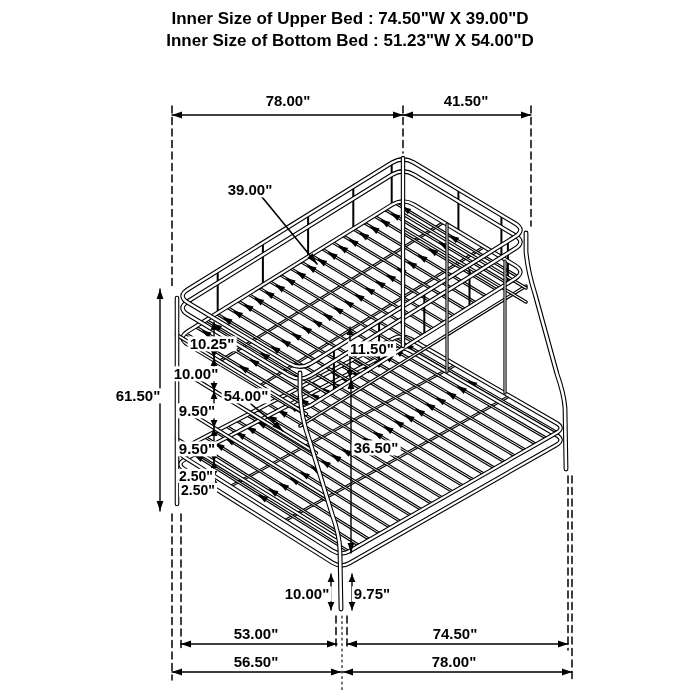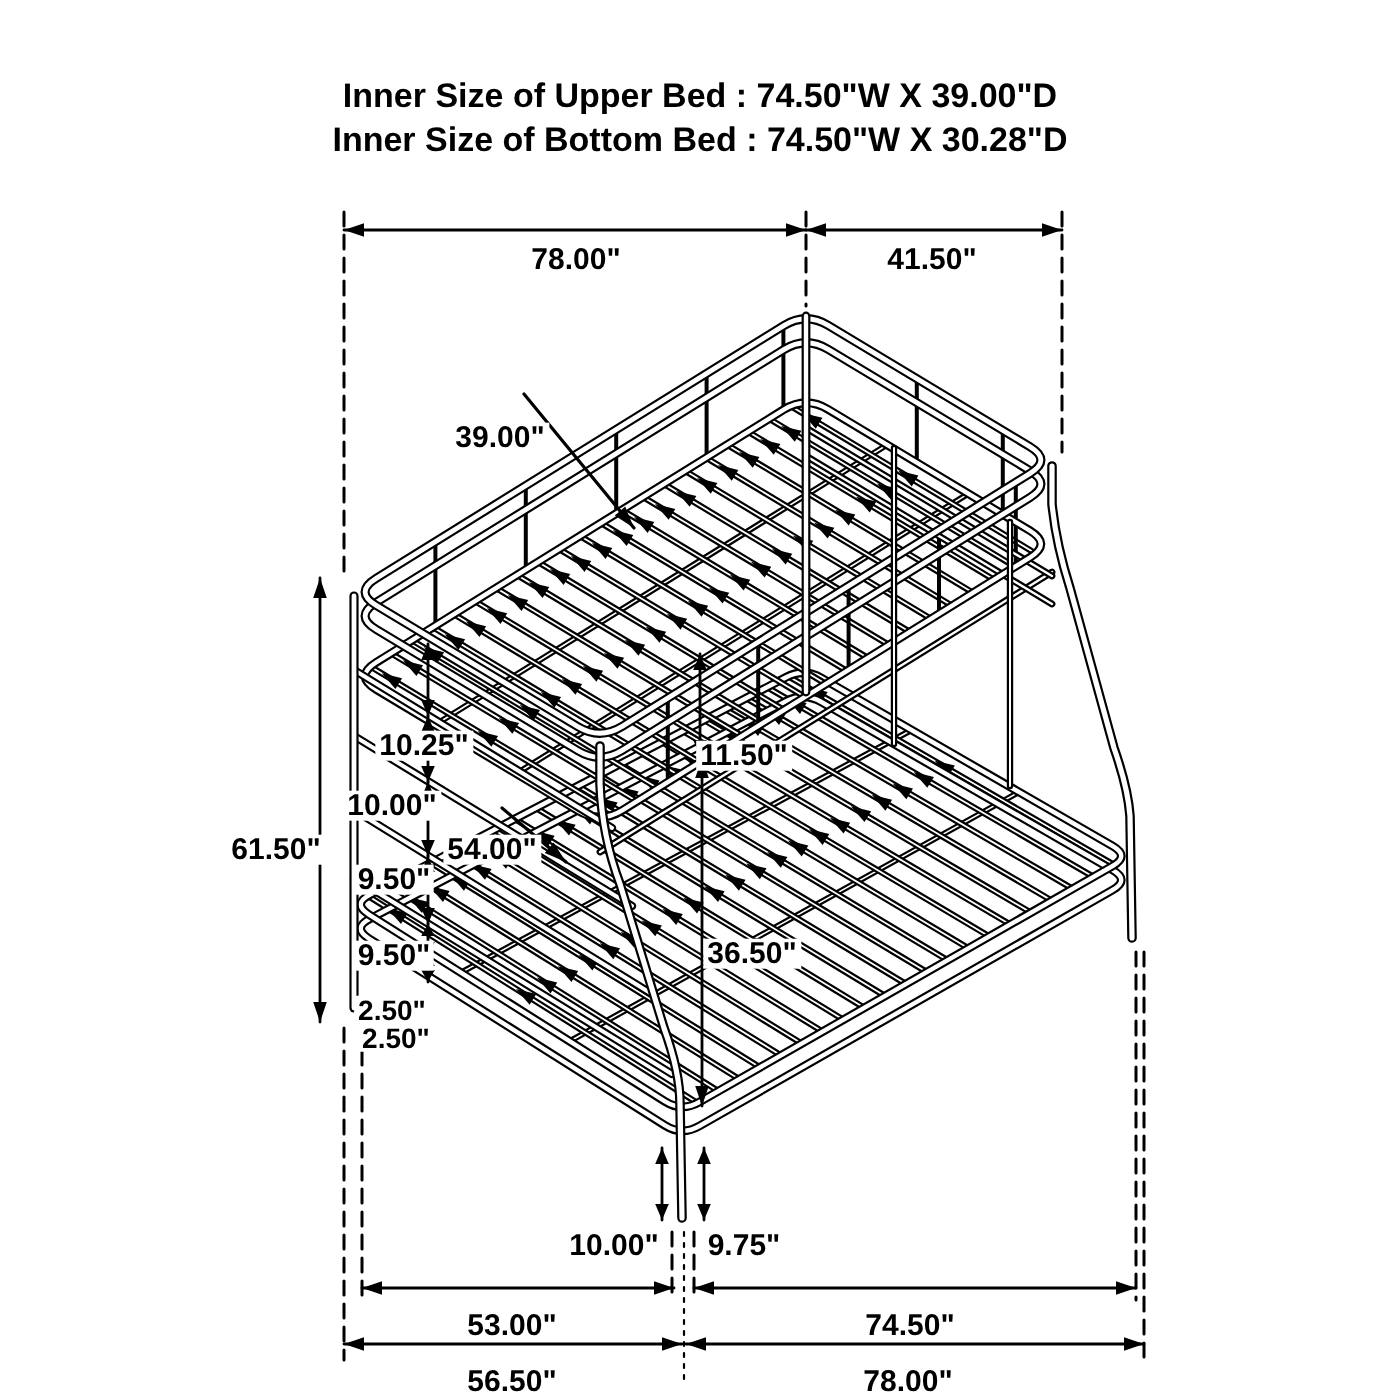--- a/index.html
+++ b/index.html
@@ -1,20 +1,20 @@
 <!DOCTYPE html>
 <html><head>
 <meta charset="utf-8">
 <style>
   html,body{margin:0;padding:0;background:#fff;}
   body{width:700px;height:700px;font-family:"Liberation Sans",sans-serif;}
   .canvas{position:relative;width:700px;height:700px;background:#fff;overflow:hidden;}
   .canvas svg{position:absolute;left:0;top:0;}
   .lbl{position:absolute;transform:translate(-50%,-50%);font-weight:bold;font-size:15px;
-       color:#000;background:#fff;padding:0 2px;white-space:nowrap;line-height:1.02;z-index:5;margin-top:29px;}
+       color:#000;background:#fff;padding:0 2px;white-space:nowrap;line-height:1.02;z-index:5;}
   .title{font-size:17px;background:transparent;padding:0;}
   .sm{font-size:14px;}
 </style>
 </head>
 <body>
 
 <div class="canvas">
   <svg id="art" width="700" height="700" viewBox="0 0 700 700">
       <path d="M172.0 106.0 L172.0 290.0" fill="none" stroke="#000" stroke-width="1.5" stroke-linecap="round" stroke-linejoin="round" stroke-dasharray="7,4.5"></path>
       <path d="M403.0 106.0 L403.0 153.0" fill="none" stroke="#000" stroke-width="1.5" stroke-linecap="round" stroke-linejoin="round" stroke-dasharray="7,4.5"></path>
@@ -301,21 +301,21 @@
       <path d="M343.0 672.0 L572.0 672.0" fill="none" stroke="#000" stroke-width="1.4" stroke-linecap="round" stroke-linejoin="round"></path>
       <polygon points="343,672 353.0,668.6 353.0,675.4" fill="#000"></polygon>
       <polygon points="572,672 562.0,675.4 562.0,668.6" fill="#000"></polygon>
       <path d="M262.0 197.0 L317.0 264.0" fill="none" stroke="#000" stroke-width="1.6" stroke-linecap="round" stroke-linejoin="round"></path>
       <polygon points="317,264 307.4,257.7 312.6,253.3" fill="#000"></polygon>
       <path d="M251.0 404.0 L283.0 431.0" fill="none" stroke="#000" stroke-width="1.6" stroke-linecap="round" stroke-linejoin="round"></path>
       <polygon points="283,431 272.4,426.5 276.8,421.3" fill="#000"></polygon>
     </svg>
 
   <div class="lbl title" style="left:350px;top:19px;">Inner Size of Upper Bed : 74.50"W X 39.00"D</div>
-  <div class="lbl title" style="left:350px;top:41px;">Inner Size of Bottom Bed : 74.50"W X 30.28"D</div>
+  <div class="lbl title" style="left:350px;top:41px;">Inner Size of Bottom Bed : 51.23"W X 54.00"D</div>
 
   <div class="lbl" style="left:288px;top:101px;">78.00"</div>
   <div class="lbl" style="left:466px;top:101px;">41.50"</div>
   <div class="lbl" style="left:250px;top:190px;">39.00"</div>
   <div class="lbl" style="left:138px;top:396px;">61.50"</div>
   <div class="lbl" style="left:212px;top:344px;">10.25"</div>
   <div class="lbl" style="left:196px;top:374px;">10.00"</div>
   <div class="lbl" style="left:197px;top:411px;">9.50"</div>
   <div class="lbl" style="left:197px;top:449px;">9.50"</div>
   <div class="lbl sm" style="left:196px;top:476px;">2.50"</div>

